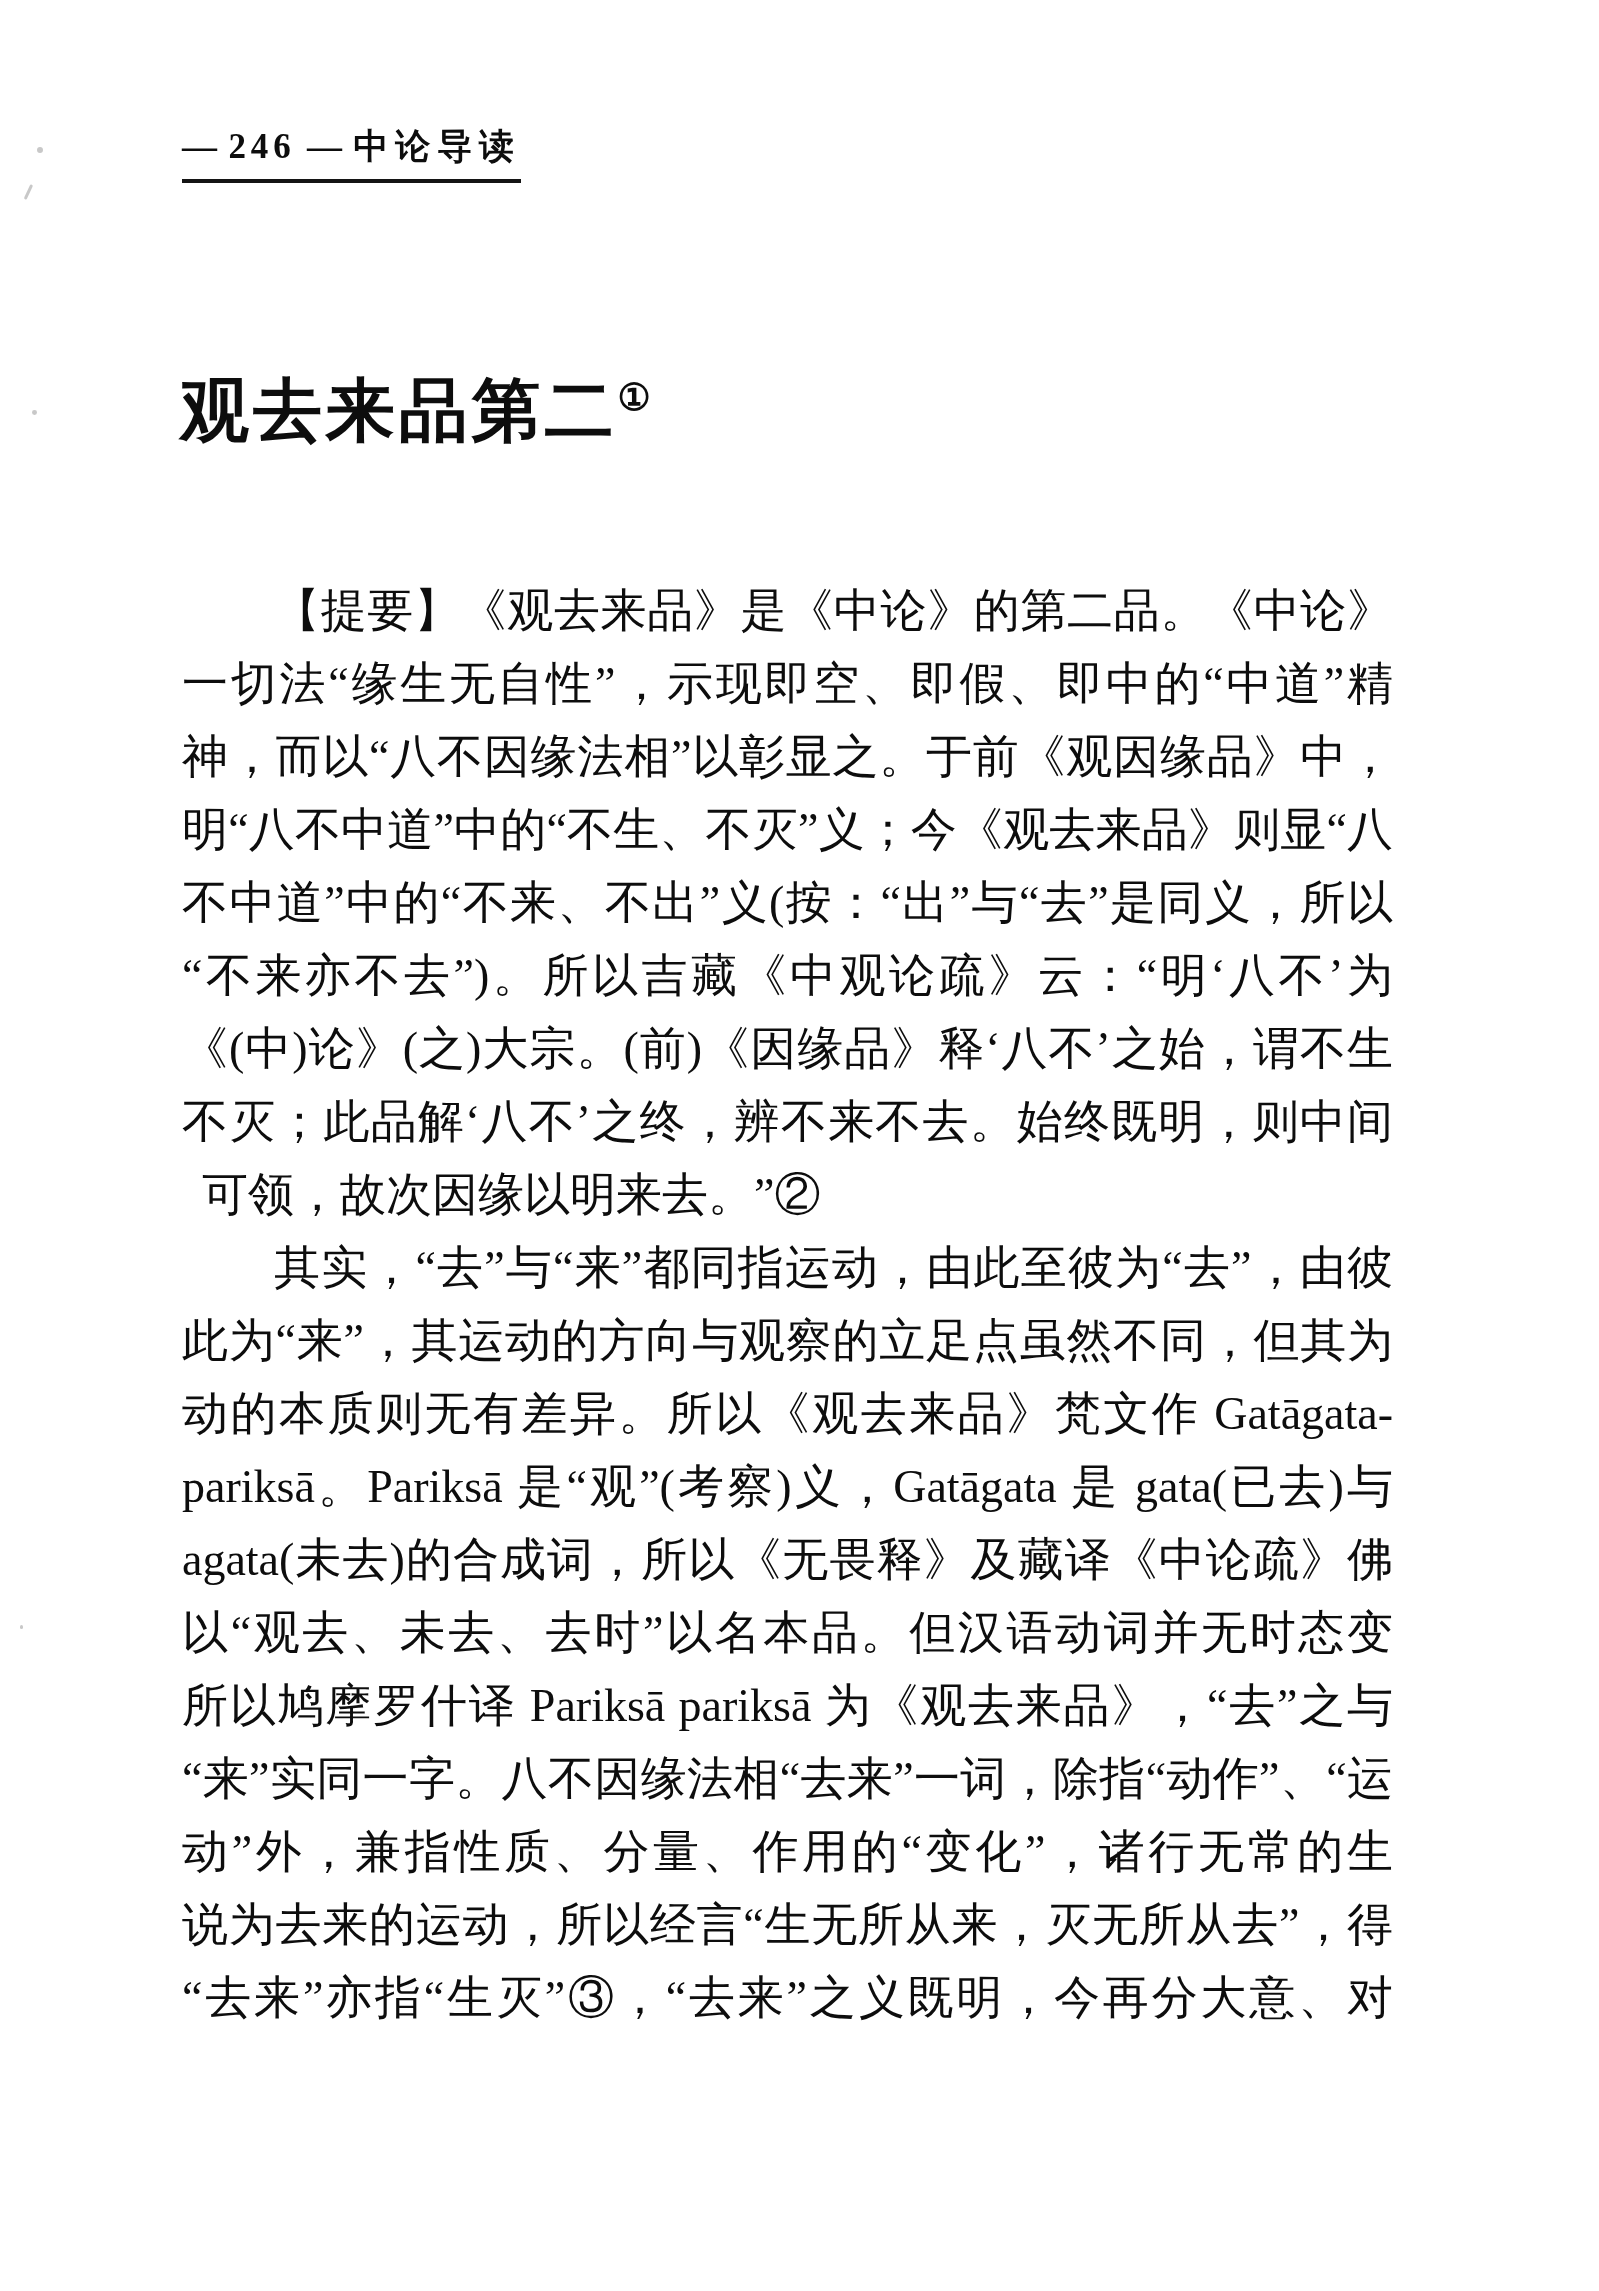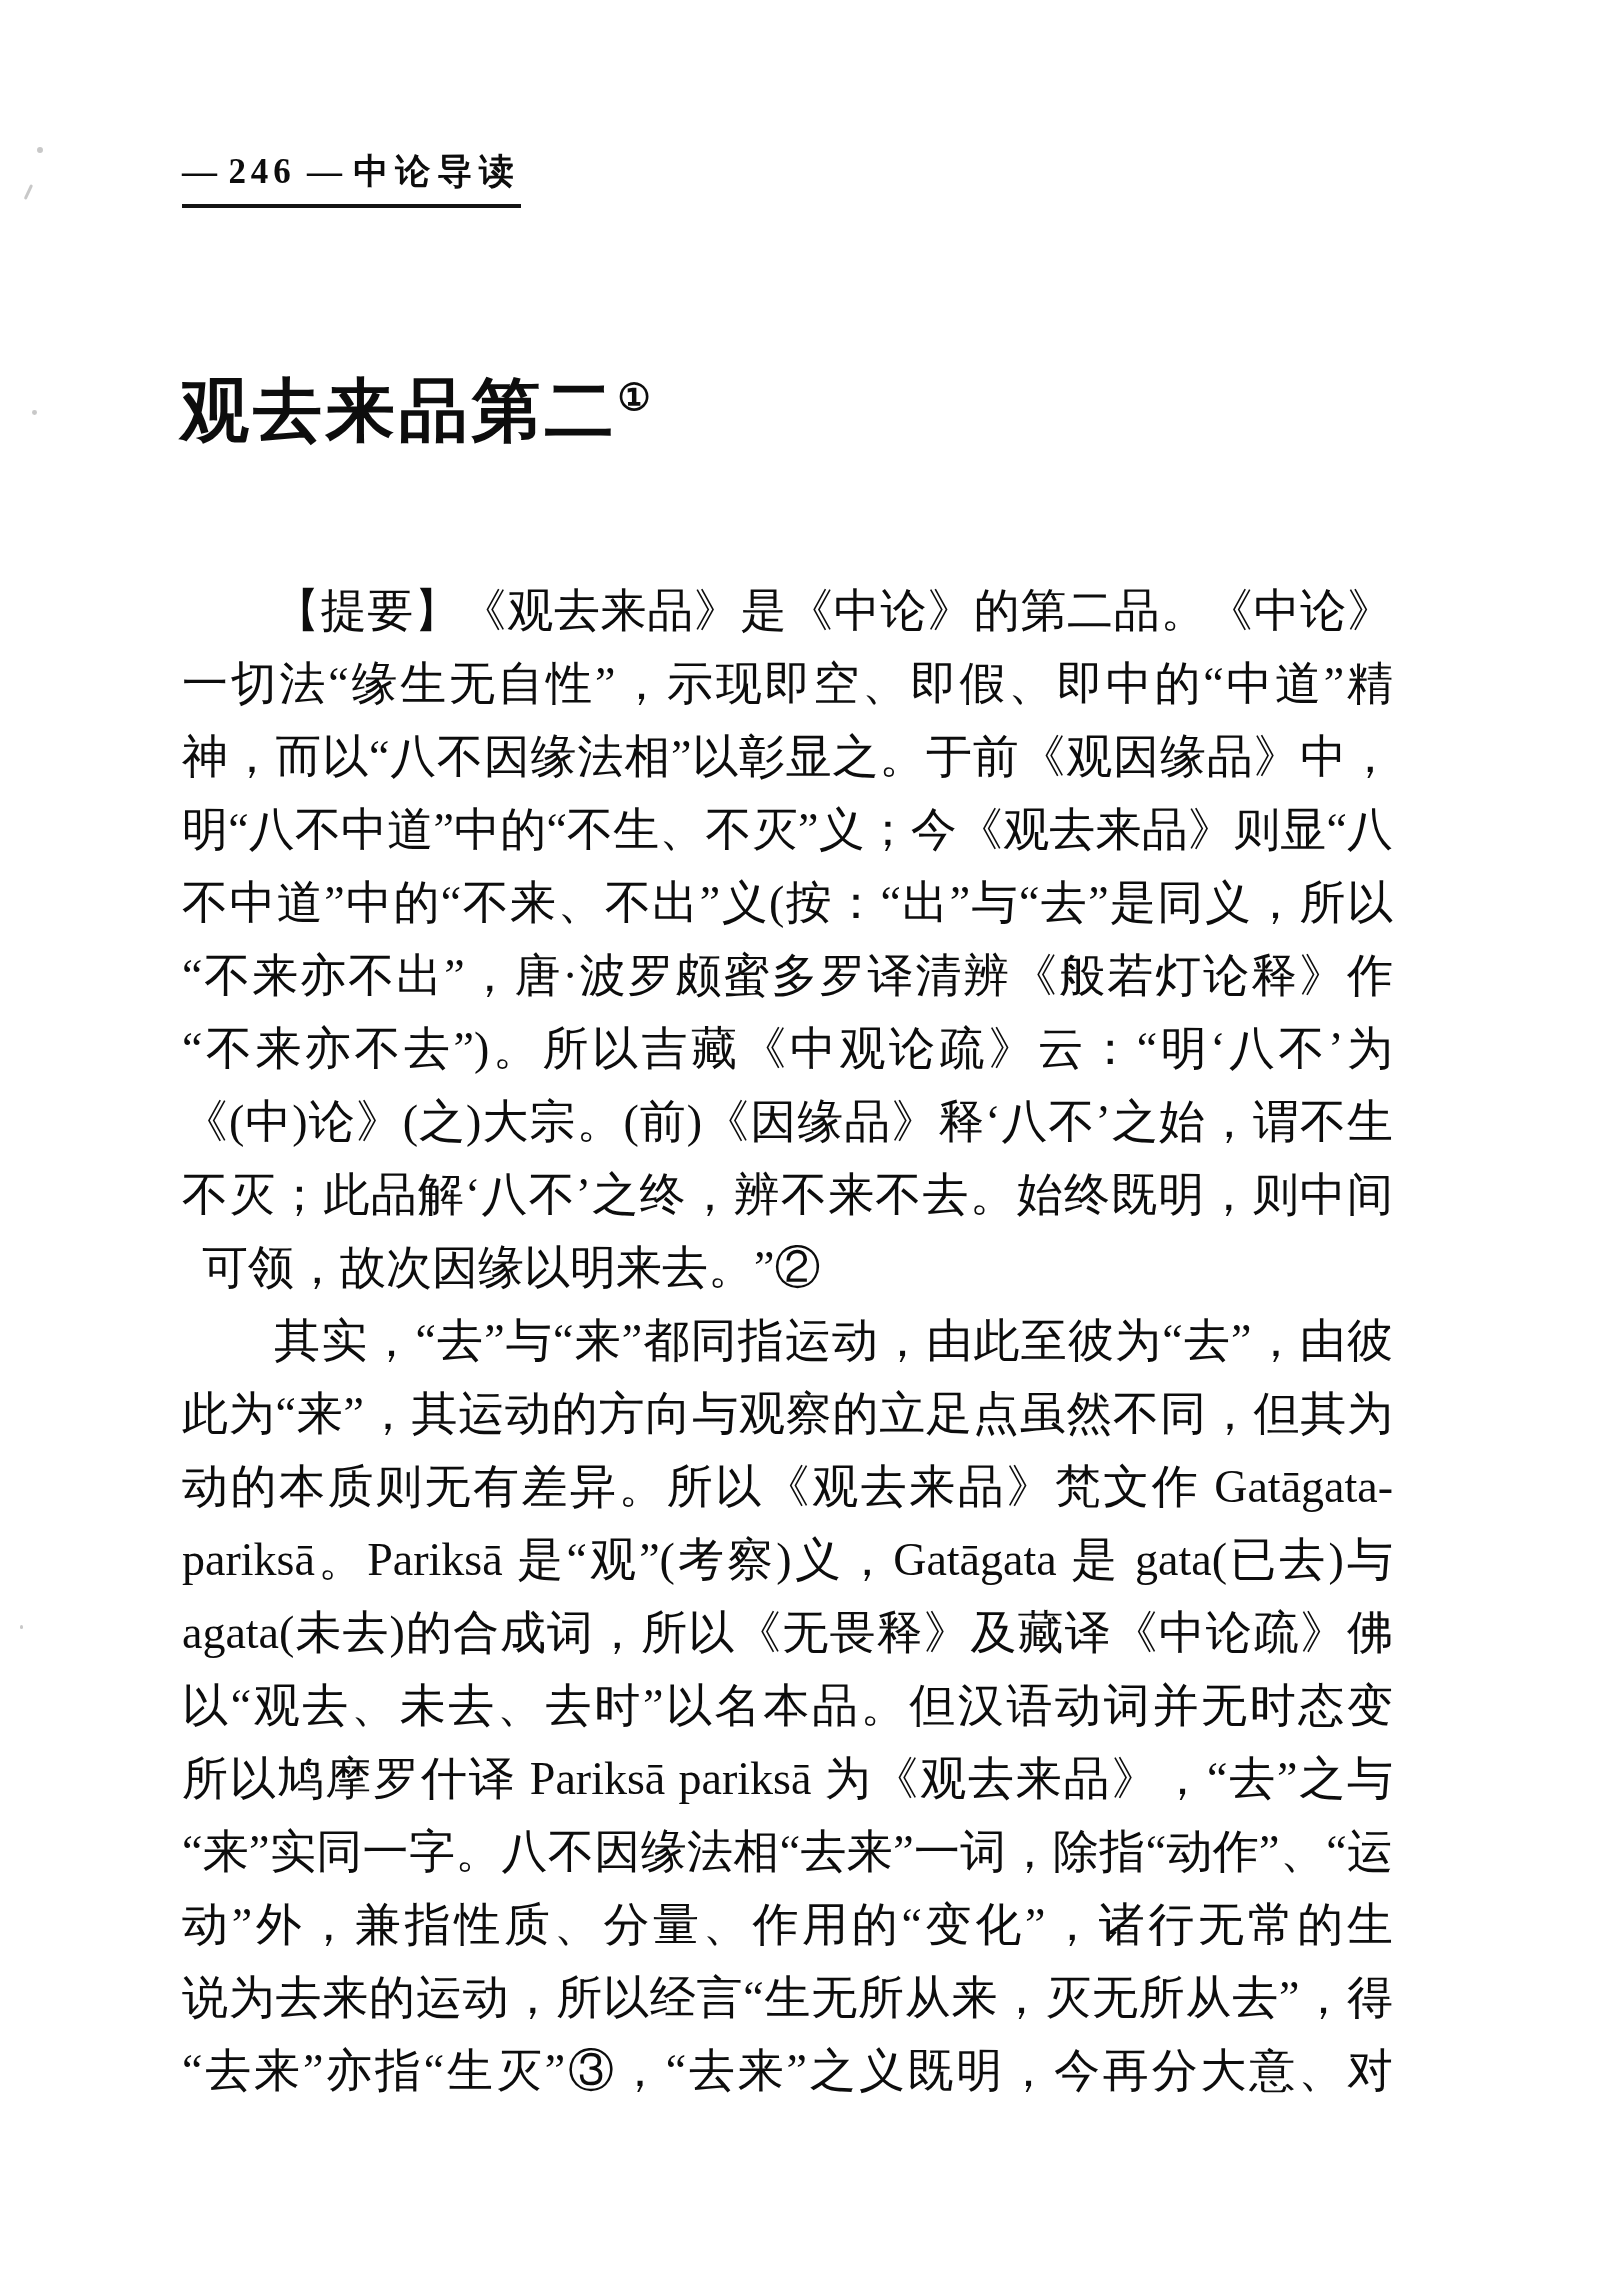--- a/index.html
+++ b/index.html
@@ -21,21 +21,21 @@
     display:flex;
     justify-content:space-between;
     align-items:baseline;
     font-size:35px;
     font-weight:bold;
     border-bottom:4.9px solid #141414;
     padding-bottom:8.8px;
     white-space:nowrap;
   }
   .running-header .page-num { letter-spacing:4.9px; }
-  .running-header .book-title { letter-spacing:6.9px;margin-top:25px; }
+  .running-header .book-title { letter-spacing:6.9px; }
 
   
   .chapter-title {
     position:absolute;
     left:180px; top:365px;
     font-size:69px;
     font-weight:bold;
     letter-spacing:3.9px;
     white-space:nowrap;
   }
@@ -100,21 +100,20 @@
     <span>观去来品第二</span><sup>①</sup>
   </div>
 
   <div class="body-text">
       <div class="para short-last">
         <div class="line first">【提要】《观去来品》是《中论》的第二品。《中论》正观</div>
         <div class="line">一切法“缘生无自性”，示现即空、即假、即中的“中道”精</div>
         <div class="line">神，而以“八不因缘法相”以彰显之。于前《观因缘品》中，</div>
         <div class="line">明“八不中道”中的“不生、不灭”义；今《观去来品》则显“八</div>
         <div class="line">不中道”中的“不来、不出”义(按：“出”与“去”是同义，所以</div>
-        <div class="line">“不来亦不出”，唐·波罗颇蜜多罗译清辨《般若灯论释》作</div>
         <div class="line">“不来亦不去”)。所以吉藏《中观论疏》云：“明‘八不’为</div>
         <div class="line">《(中)论》(之)大宗。(前)《因缘品》释‘八不’之始，谓不生</div>
         <div class="line">不灭；此品解‘八不’之终，辨不来不去。始终既明，则中间</div>
         <div class="line">可领，故次因缘以明来去。”②</div>
       </div>
       <div class="para">
         <div class="line first">其实，“去”与“来”都同指运动，由此至彼为“去”，由彼至</div>
         <div class="line">此为“来”，其运动的方向与观察的立足点虽然不同，但其为运</div>
         <div class="line">动的本质则无有差异。所以《观去来品》梵文作 Gatāgata-</div>
         <div class="line">pariksā。Pariksā 是“观”(考察)义，Gatāgata 是 gata(已去)与</div>

